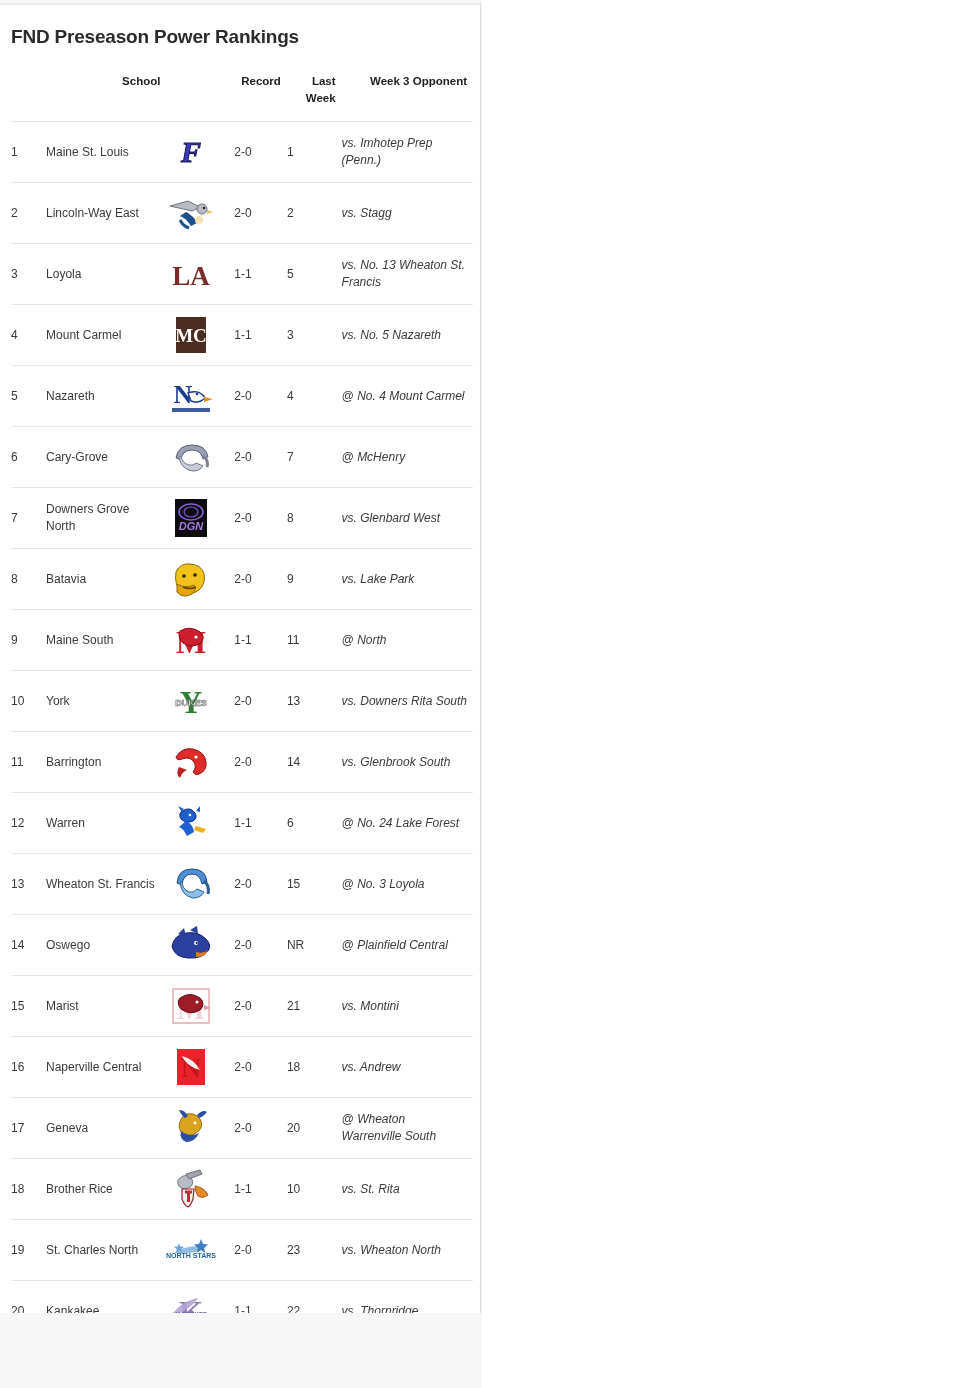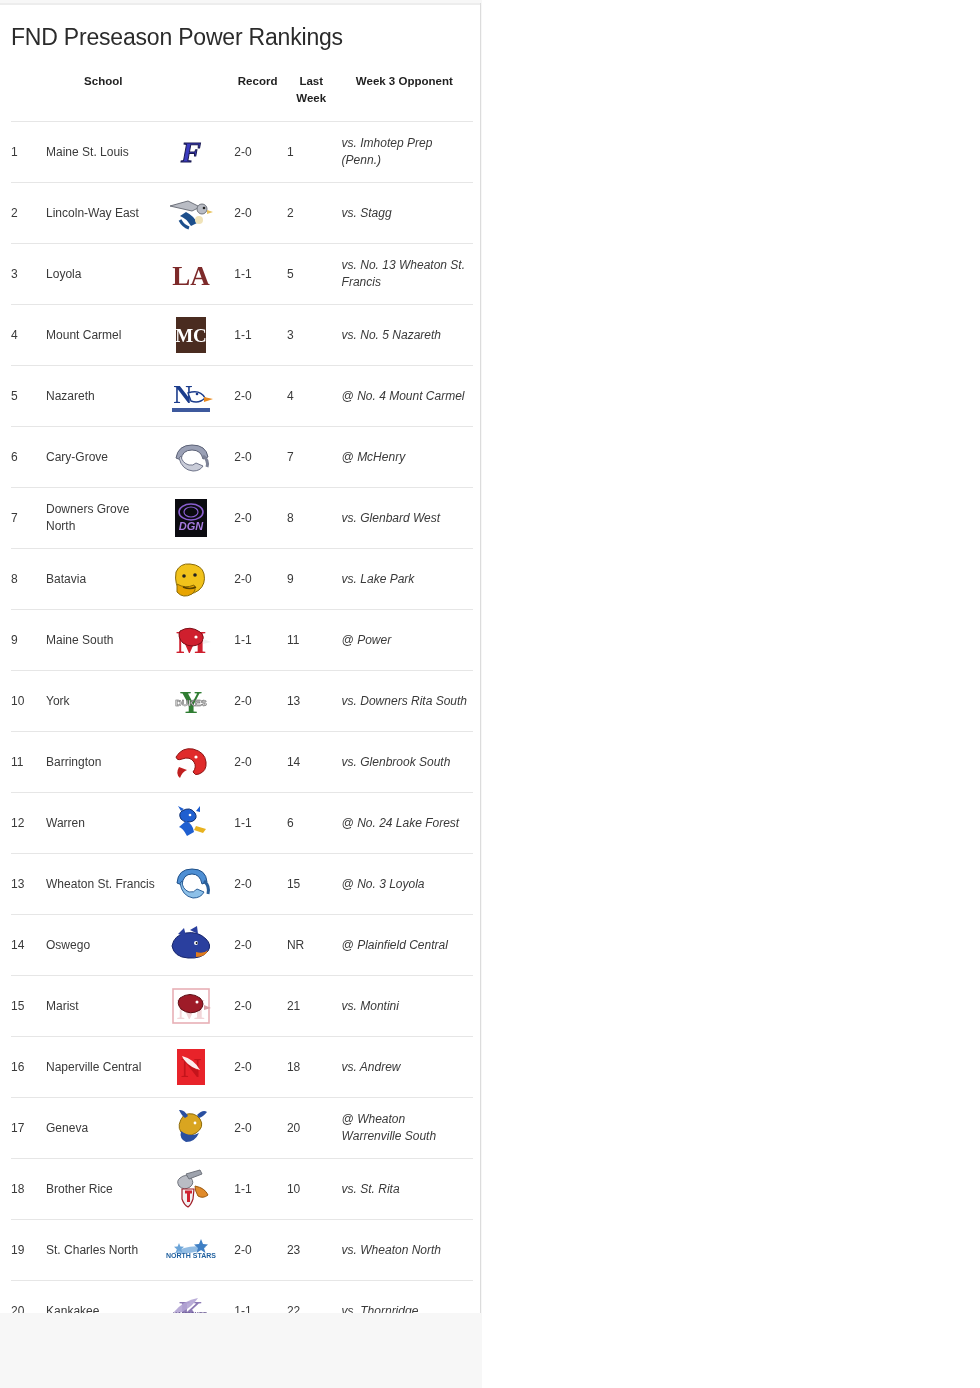--- a/index.html
+++ b/index.html
@@ -48,23 +48,23 @@
     left: 0;
     top: 0;
     width: 482px;
     height: 2px;
     background: #ededed;
   }
 
   .title {
     margin: 0;
     padding: 20px 0 0 11px;
-    font-size: 23px;
+    font-size: 19px;
     line-height: 28px;
-    font-weight: normal;
+    font-weight: bold;
     color: #2b2b2b;
     letter-spacing: -0.2px;
   }
 
   table.rankings {
     width: 462px;
     margin: 14px 0 0 11px;
     border-collapse: collapse;
     table-layout: fixed;
   }
@@ -74,21 +74,21 @@
   table.rankings col.c-logo   { width: 62px; }
   table.rankings col.c-record { width: 48px; }
   table.rankings col.c-last   { width: 50px; }
   table.rankings col.c-opp    { width: 120px; }
 
   table.rankings thead th {
     font-size: 11.5px;
     line-height: 17px;
     font-weight: bold;
     color: #1f1f1f;
-    text-align: center;
+    text-align: right;
     vertical-align: top;
     padding: 8px 6px 14px 0;
     border: none;
   }
   thead th.h-rank,
   thead th.h-logo { padding-right: 0; }
 
   table.rankings tbody td {
     font-size: 12px;
     line-height: 17px;
@@ -291,21 +291,21 @@
                 <svg viewBox="0 0 50 42">
                   <text x="25" y="34" text-anchor="middle" font-family="Liberation Serif, serif" font-size="32" font-weight="bold" fill="#cf1f2e">M</text>
                   <path d="M14 12 q10-6 20 1 q6 5 1 11 q-9 6 -18 0 q-6-6 -3-12z" fill="#cf1f2e" stroke="#7c0d16" stroke-width="1"></path>
                   <circle cx="30" cy="18" r="1.6" fill="#fff"></circle>
                   <path d="M37 20 l8 3 -8 2 z" fill="#f0f0f0"></path>
                 </svg>
               </span>
             </td>
             <td class="t-record">1-1</td>
             <td class="t-last">11</td>
-            <td class="t-opp">@ Power</td>
+            <td class="t-opp">@ North</td>
           </tr>
           <tr>
             <td class="t-rank">10</td>
             <td class="t-school">York</td>
             <td class="t-logo">
               <span class="logo">
                 <svg viewBox="0 0 50 42">
                   <text x="25" y="33" text-anchor="middle" font-family="Liberation Serif, serif" font-size="31" font-weight="bold" fill="#2f7d32">Y</text>
                   <text x="25" y="26" text-anchor="middle" font-family="Liberation Sans, sans-serif" font-size="9" font-weight="bold" fill="#e9e9e9" stroke="#555" stroke-width=".5">DUKES</text>
                 </svg>

